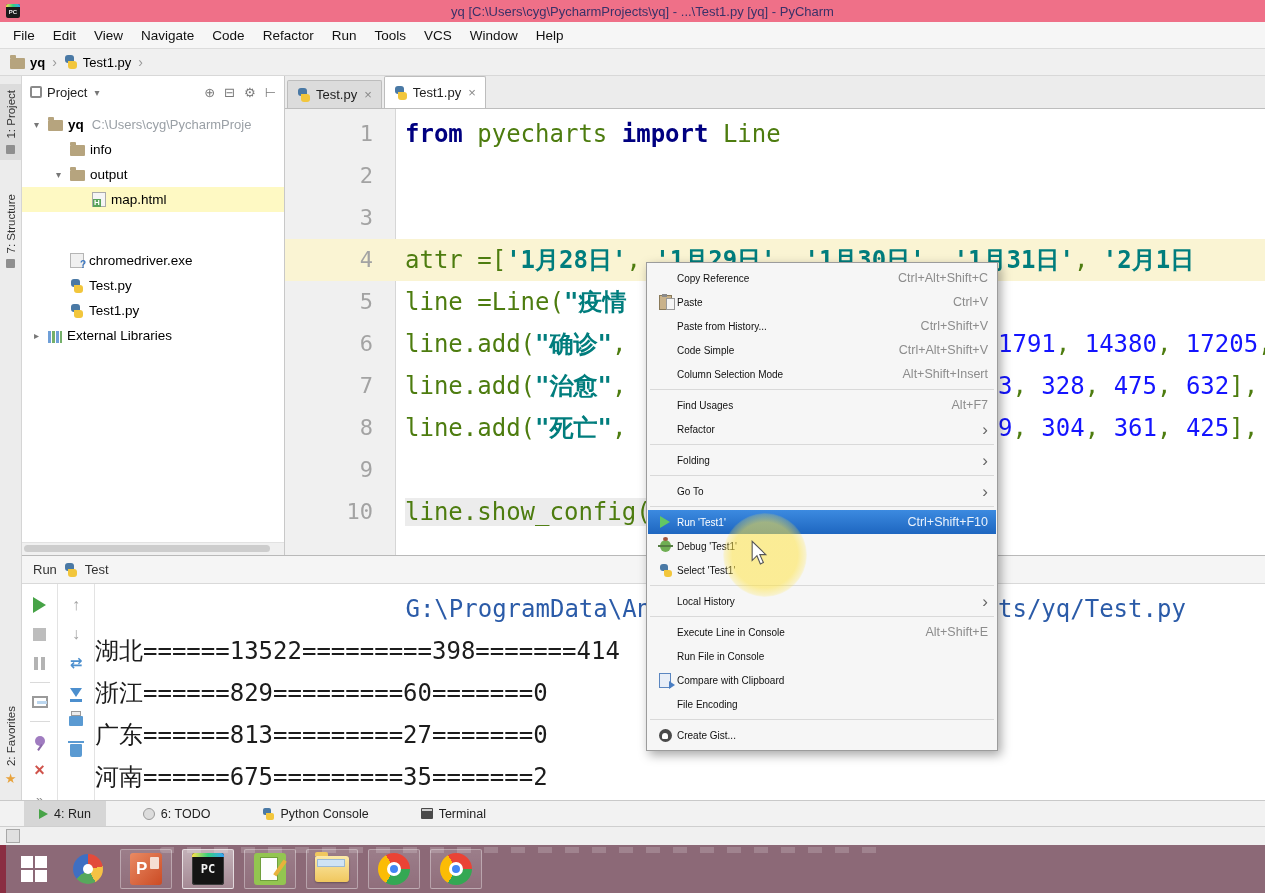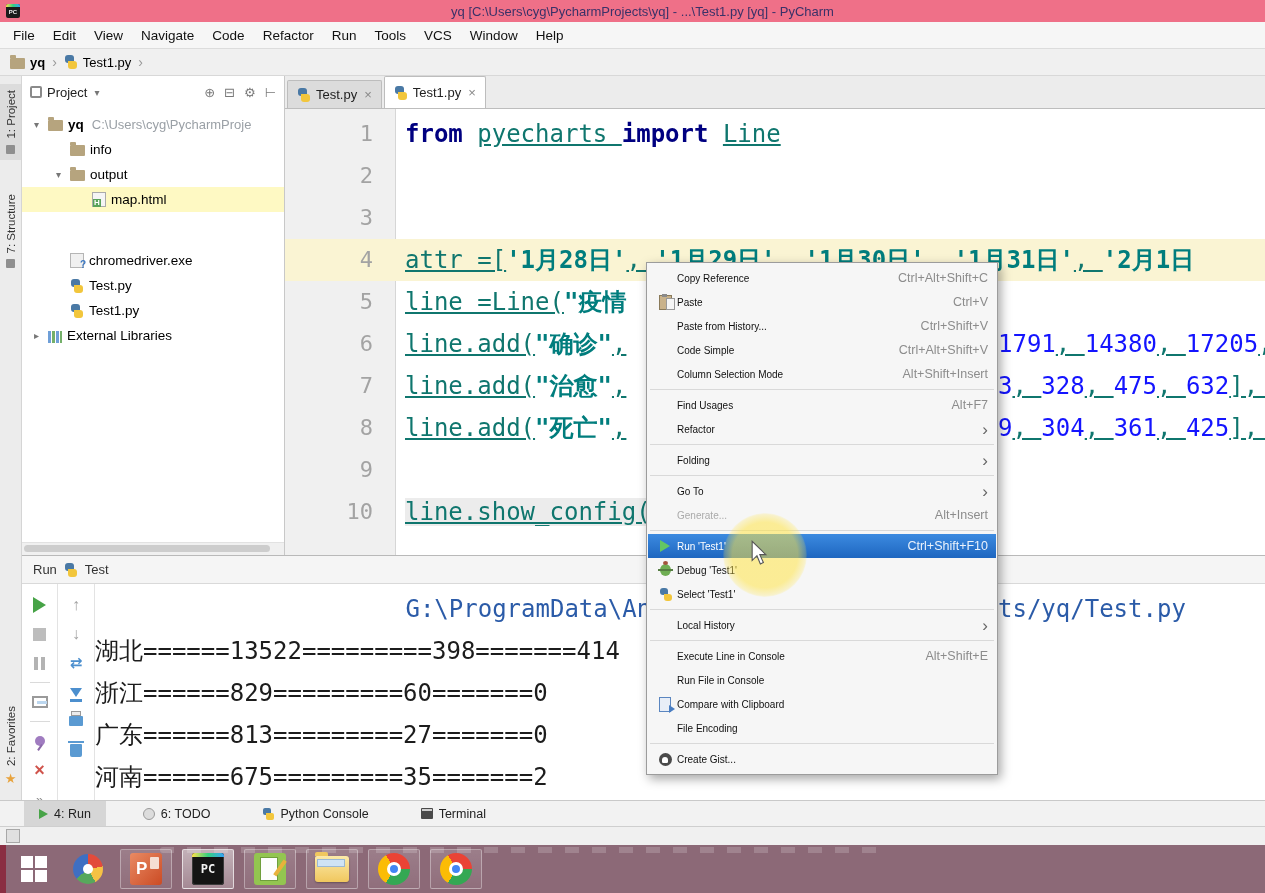--- a/index.html
+++ b/index.html
@@ -86,21 +86,21 @@
   .code{flex:1;position:relative;font-family:"DejaVu Sans Mono","Liberation Mono",monospace;font-size:24px;overflow:hidden;padding-top:4px;}
   .code::before{content:"";position:absolute;left:0;top:0;bottom:0;width:110px;background:#f0f0f0;border-right:1px solid #d6d6d6;}
   .cl{position:relative;height:42px;line-height:42px;white-space:pre;}
   .cl.hl{background:#faf4d3;}
   .gut{position:absolute;left:0;top:0;width:88px;text-align:right;color:#a3a3a3;font-size:22px;}
   .ct{position:absolute;left:120px;top:0;}
   .cr{position:absolute;left:713px;top:0;}
   .tok-kw{color:#000080;font-weight:bold;}
   .tok-str{color:#007d7d;font-weight:bold;}
   .tok-num{color:#1414ff;}
-  .tok-pl{color:#0f766e;text-decoration:underline;}
+  .tok-pl{color:#4d7c0f;}
   .hlword{background:#ececec;}
 
   
   .runpanel{height:245px;flex:none;border-top:1px solid #b9b9b9;display:flex;flex-direction:column;background:#fff;box-sizing:border-box;}
   .run-header{height:27px;flex:none;background:#f5f5f5;border-bottom:1px solid #d9d9d9;display:flex;align-items:center;gap:7px;padding-left:11px;font-size:13px;color:#333;}
   .run-body{flex:1;position:relative;overflow:hidden;}
   .rtb{position:absolute;top:0;bottom:0;display:flex;flex-direction:column;align-items:center;padding-top:8px;box-sizing:border-box;}
   .rtb1{left:0;width:36px;border-right:1px solid #e3e3e3;}
   .rtb2{left:36px;width:37px;border-right:1px solid #e3e3e3;}
   .tbtn{width:26px;height:26px;display:flex;align-items:center;justify-content:center;margin-bottom:3px;flex:none;}
@@ -518,25 +518,20 @@
         <span class="cm-ic"></span>
         <span class="cm-label">Folding</span>
         <span class="cm-right sub">›</span>
       </div>
       <div class="cm-sep"></div>
       <div class="cm-row">
         <span class="cm-ic"></span>
         <span class="cm-label">Go To</span>
         <span class="cm-right sub">›</span>
       </div>
-      <div class="cm-row disabled">
-        <span class="cm-ic"></span>
-        <span class="cm-label">Generate...</span>
-        <span class="cm-right">Alt+Insert</span>
-      </div>
       <div class="cm-sep"></div>
       <div class="cm-row selected">
         <span class="cm-ic">
           <span class="mic mic-run"></span>
         </span>
         <span class="cm-label">Run 'Test1'</span>
         <span class="cm-right">Ctrl+Shift+F10</span>
       </div>
       <div class="cm-row">
         <span class="cm-ic">

